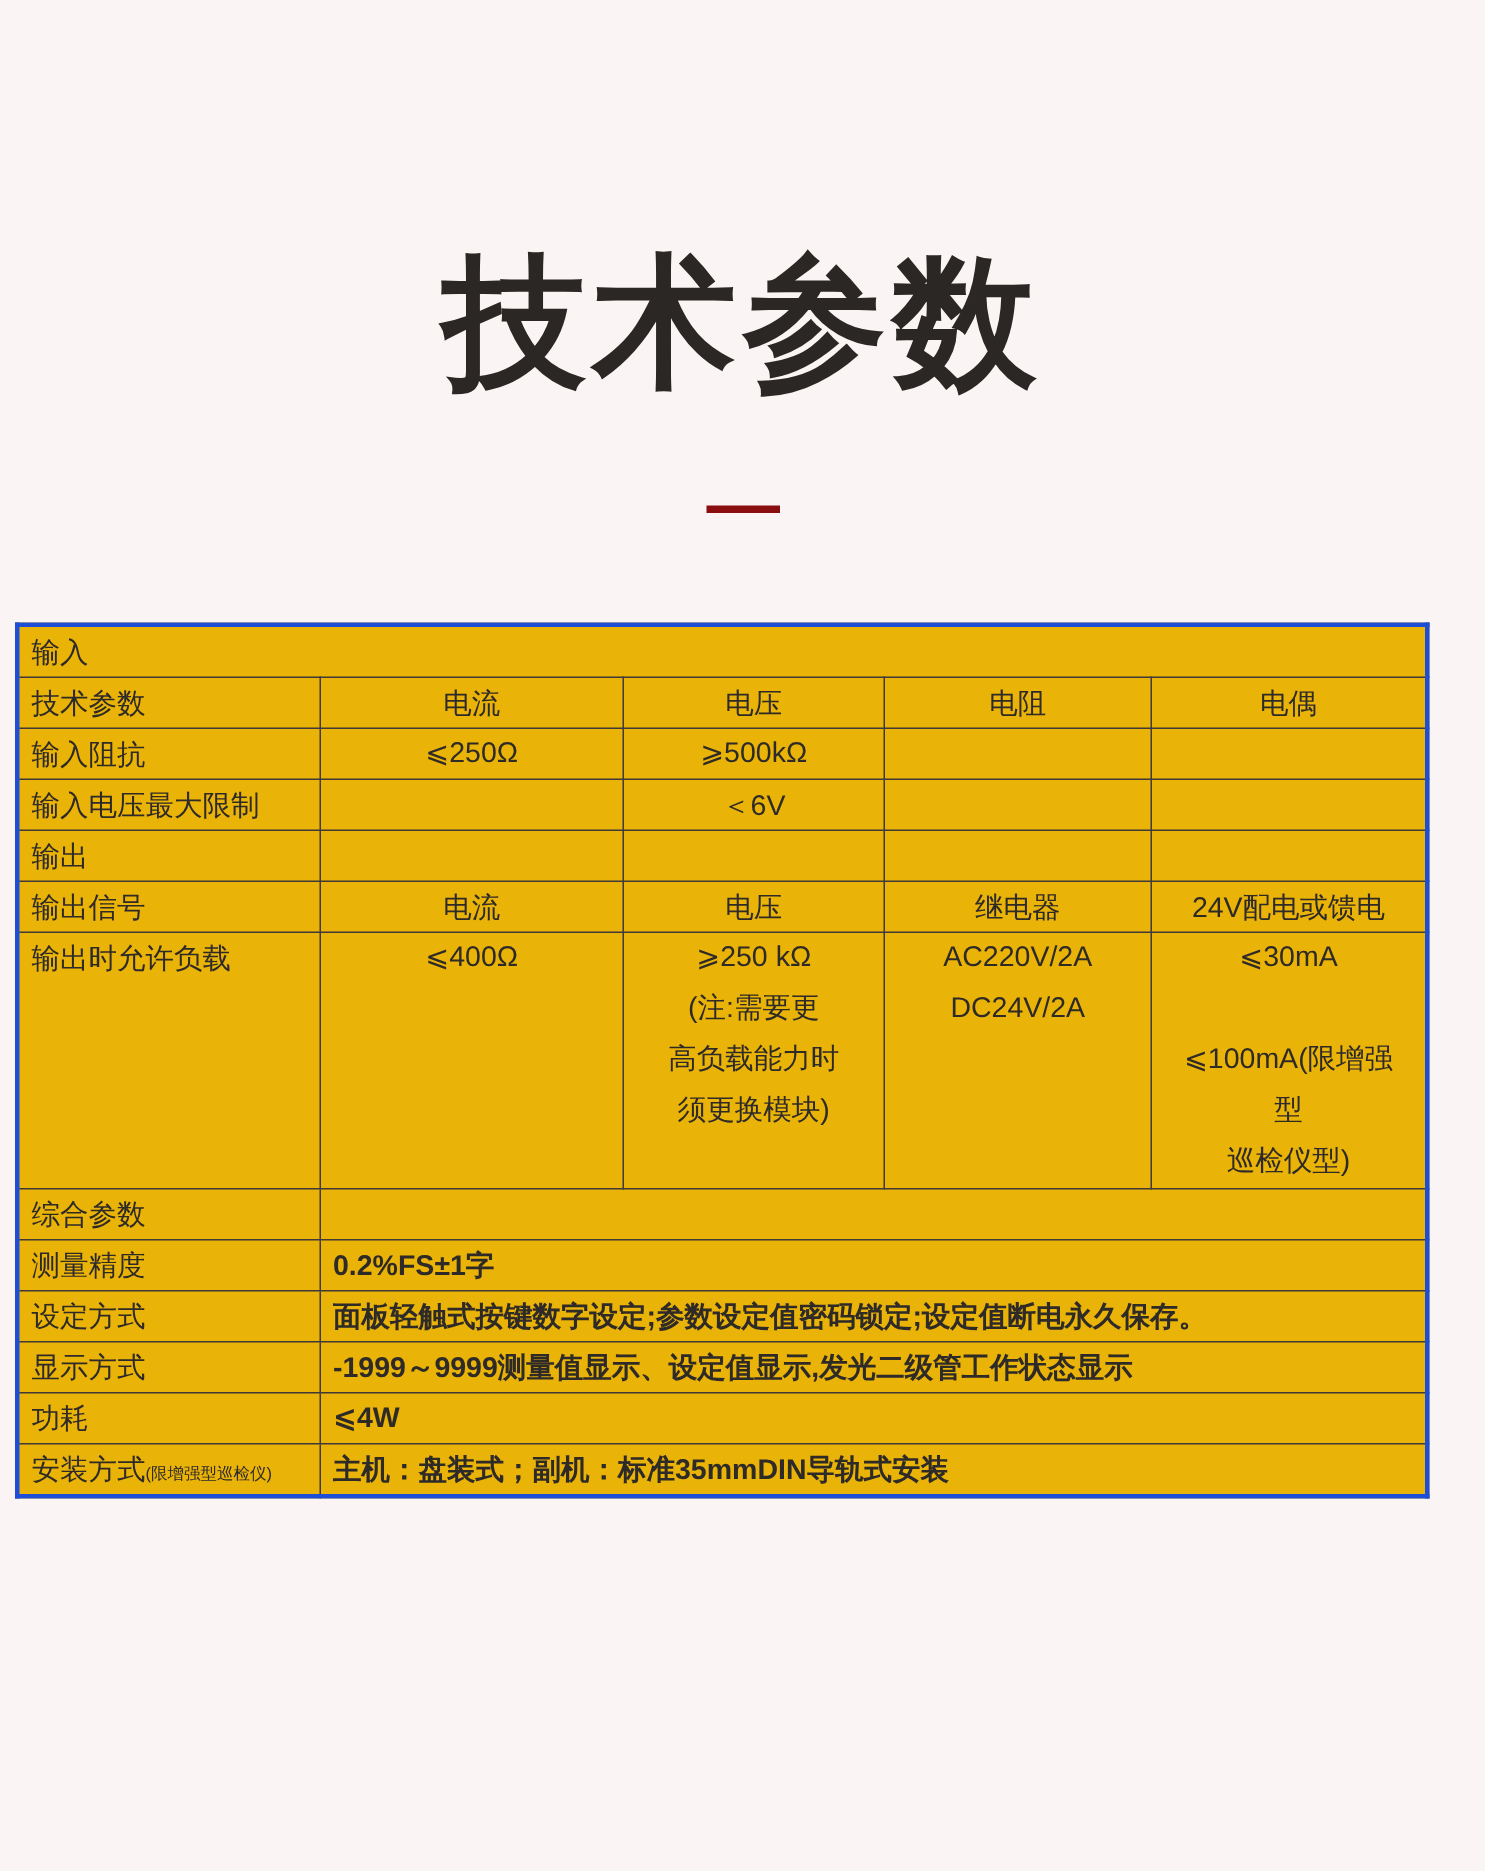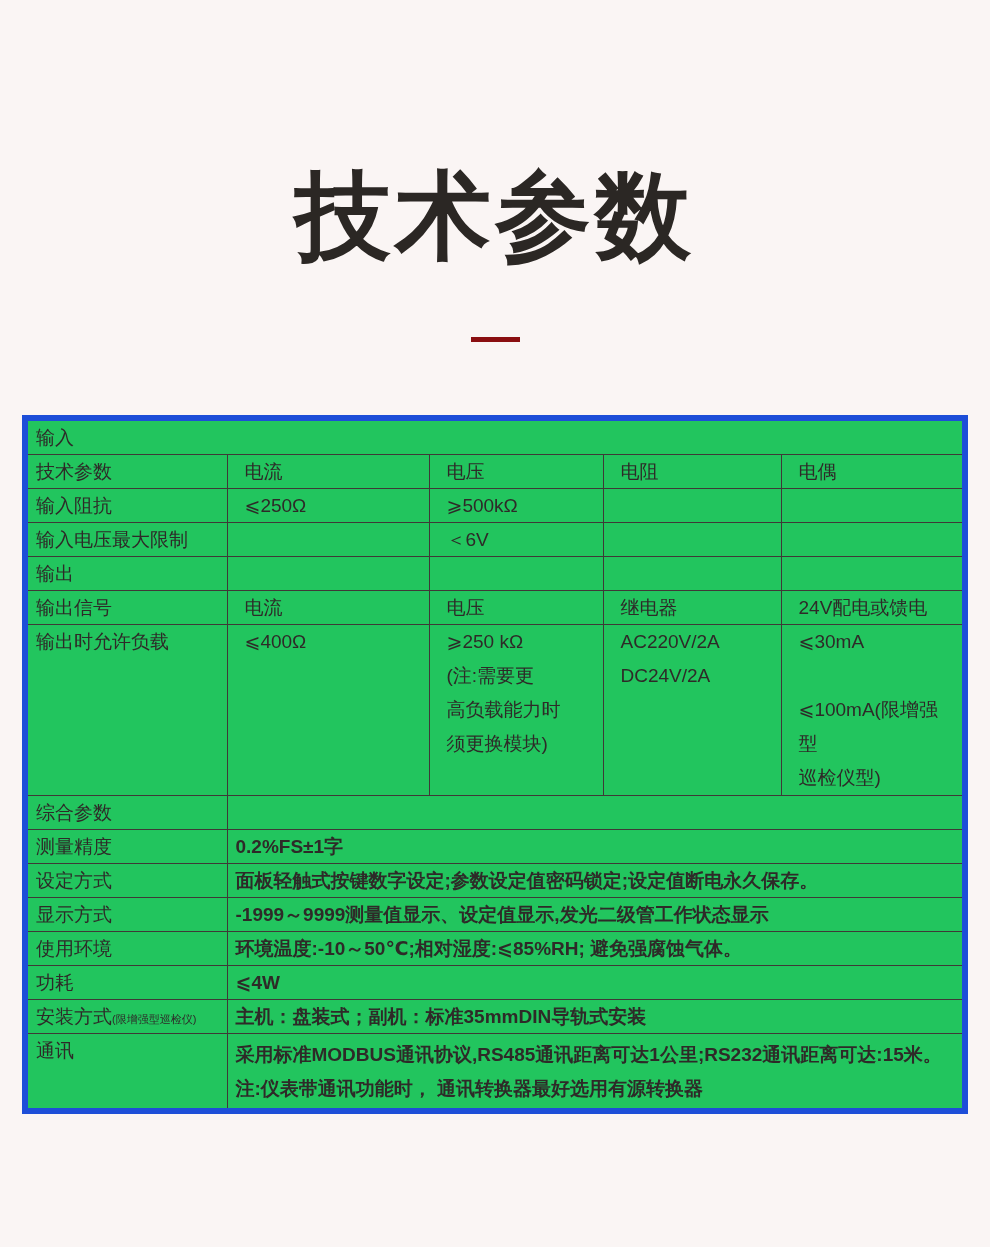--- a/index.html
+++ b/index.html
@@ -15,34 +15,34 @@
     font-size:96px; line-height:96px; font-weight:900;
     letter-spacing:4px;
     color:#2b2724;
   }
   .title-divider {
     width:49px; height:5px;
     margin:73px auto 0 auto;
   }
   table.spec {
     border-collapse:collapse; table-layout:fixed;
-    width:940px; margin:73px 0 0 22px;
-    background:#22c55e;
-    border:6px solid #1d4ed8;
+    width:940px; margin:73px 0 0 10px;
+    background:#eab308;
+    border:3px solid #1d4ed8;
   }
   td {
     border:1px solid #3f3937;
     font-size:19px;
     height:33px;
     padding:0 8px;
     vertical-align:middle;
     overflow:hidden;
   }
   td.lbl { text-align:left; }
-  td.c   { text-align:left; padding:0 17px; }
+  td.c   { text-align:center; padding:0 17px; }
   td.val { text-align:left;font-weight:bold; }
   tr.tall td { height:139px; }
   tr.comm td { height:70px; }
   .top { vertical-align:top; padding-top:4px; }
   .pre { white-space:pre-line; line-height:34px; }
   .sfx { font-size:11px; }
 </style>
 </head>
 <body style="background: rgb(250, 245, 244);">
 
@@ -121,30 +121,21 @@
     </tr>
     <tr>
       <td class="lbl">设定方式</td>
       <td class="val" colspan="4">面板轻触式按键数字设定;参数设定值密码锁定;设定值断电永久保存。</td>
     </tr>
     <tr>
       <td class="lbl">显示方式</td>
       <td class="val" colspan="4">-1999～9999测量值显示、设定值显示,发光二级管工作状态显示</td>
     </tr>
     <tr>
-      <td class="lbl">使用环境</td>
-      <td class="val" colspan="4">环境温度:-10～50℃;相对湿度:⩽85%RH; 避免强腐蚀气体。</td>
-    </tr>
-    <tr>
       <td class="lbl">功耗</td>
       <td class="val" colspan="4">⩽4W</td>
     </tr>
     <tr>
       <td class="lbl" style="padding-right:0;"><span>安装方式</span><span class="sfx">(限增强型巡检仪)</span></td>
       <td class="val" colspan="4">主机：盘装式；副机：标准35mmDIN导轨式安装</td>
     </tr>
-    <tr class="comm">
-      <td class="lbl top">通讯</td>
-      <td class="val top pre" colspan="4">采用标准MODBUS通讯协议,RS485通讯距离可达1公里;RS232通讯距离可达:15米。
-注:仪表带通讯功能时， 通讯转换器最好选用有源转换器</td>
-    </tr>
   </tbody>
 </table>
 
 </body></html>

